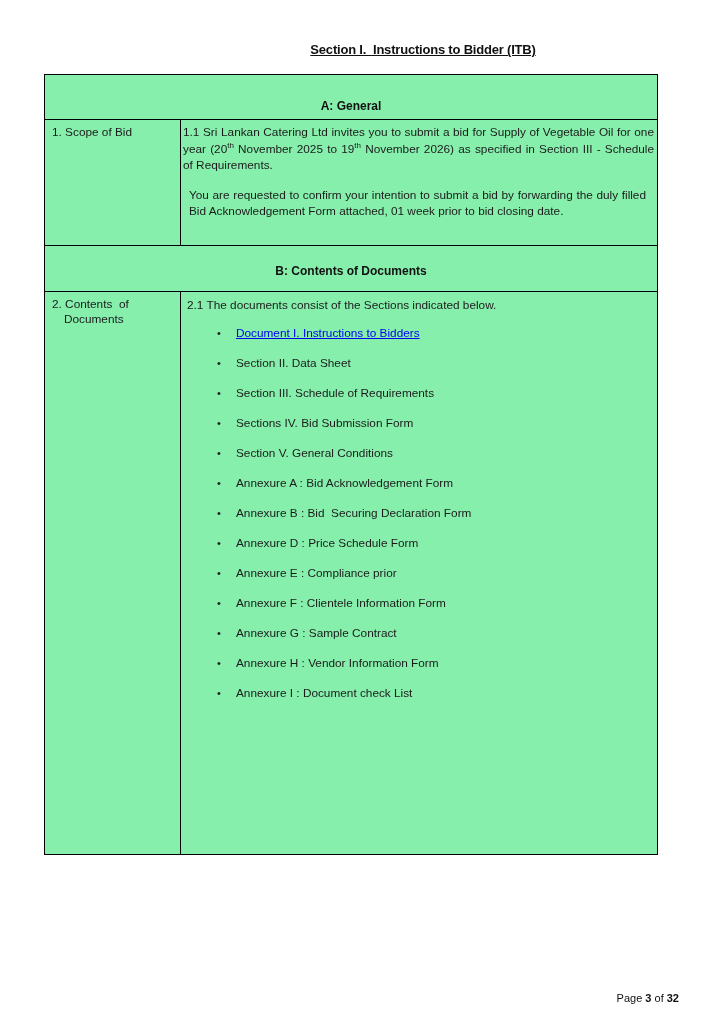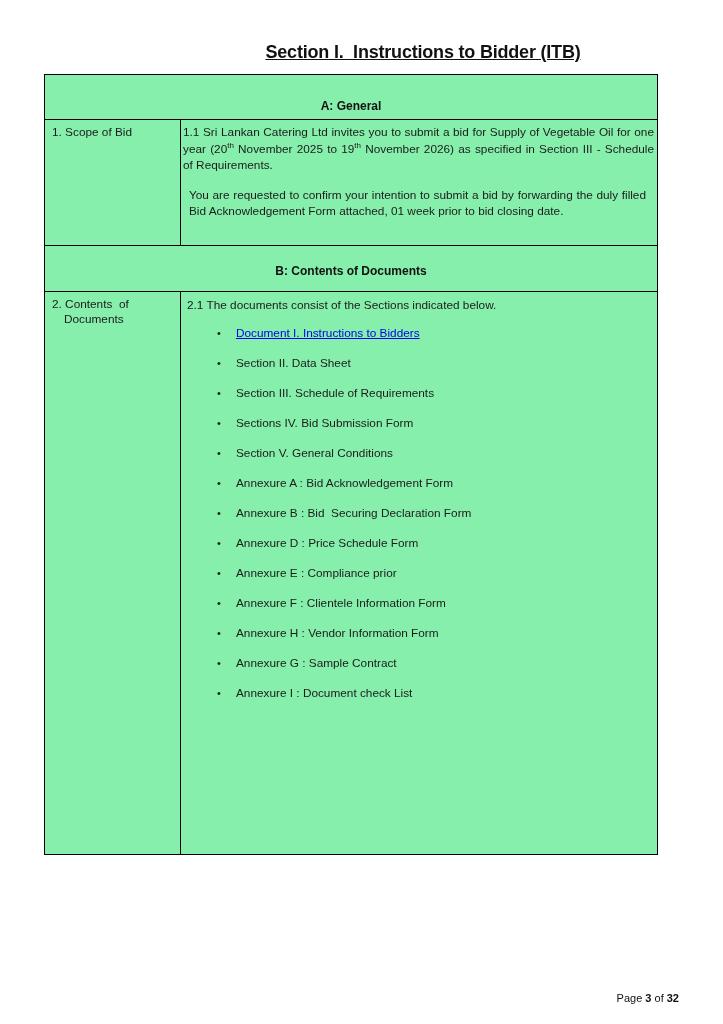--- a/index.html
+++ b/index.html
@@ -11,21 +11,21 @@
     background: #ffffff;
     font-family: "Liberation Sans", "DejaVu Sans", sans-serif;
     color: #1b1b1b;
     overflow: hidden;
   }
   .doc-title {
     position: absolute;
     top: 42px;
     left: 423px;
     transform: translateX(-50%);
-    font-size: 18px;
+    font-size: 13px;
     font-weight: bold;
     letter-spacing: -0.2px;
     text-decoration: underline;
     white-space: pre;
     color: #111;
   }
   .itb-table {
     position: absolute;
     left: 44px;
     top: 74px;
@@ -131,22 +131,22 @@
           <li><a class="doc-link" id="section1-link" style="color: rgb(0, 0, 238);">Document I. Instructions to Bidders</a></li>
           <li>Section II. Data Sheet</li>
           <li>Section III. Schedule of Requirements</li>
           <li>Sections IV. Bid Submission Form</li>
           <li>Section V. General Conditions</li>
           <li>Annexure A : Bid Acknowledgement Form</li>
           <li>Annexure B : Bid  Securing Declaration Form</li>
           <li>Annexure D : Price Schedule Form</li>
           <li>Annexure E : Compliance prior</li>
           <li>Annexure F : Clientele Information Form</li>
+          <li>Annexure G : Sample Contract</li>
           <li>Annexure H : Vendor Information Form</li>
-          <li>Annexure G : Sample Contract</li>
           <li>Annexure I : Document check List</li>
         </ul>
       </div>
     </div>
 
   </div>
 
   <div class="page-footer"><span>Page </span><b>3</b><span> of </span><b>32</b></div>
 
 </div>

